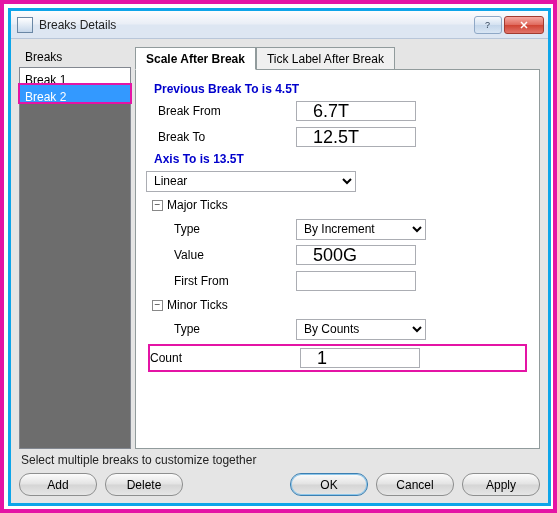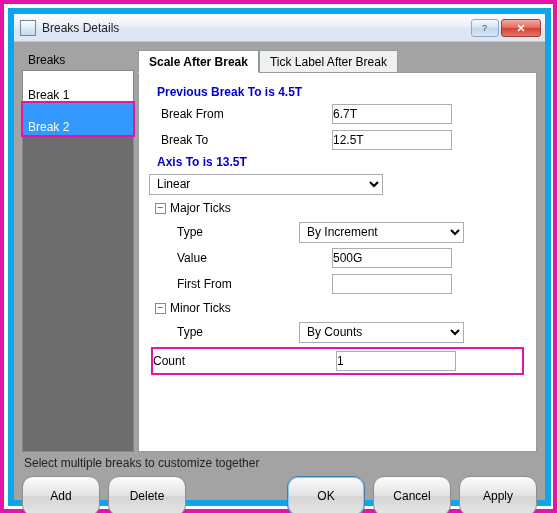--- a/index.html
+++ b/index.html
@@ -1,56 +1,56 @@
 <!DOCTYPE html>
 <html><head>
 <meta charset="utf-8">
 <style>
   * { box-sizing: border-box; margin: 0; padding: 0; font-family: "Segoe UI", Tahoma, sans-serif; font-size: 12px; }
   body { background: #fff; }
   .outer { border: 4px solid #e414a5; width: 557px; height: 513px; position: relative; }
-  .dialog { position: absolute; left: 4px; top: 4px; width: 543px; height: 498px; border: 6px solid #0ea5e9; background: #a3a3a3; }
+  .dialog { position: absolute; left: 4px; top: 4px; width: 543px; height: 498px; border: 3px solid #0ea5e9; background: #e5e5e5; }
   .titlebar { height: 28px; background: linear-gradient(#fdfdfe,#e9eef6 48%,#dde6f2 52%,#dde6f2); border-bottom: 1px solid #b8c6d9; display: flex; align-items: center; padding: 0 4px 0 6px; }
   .titlebar .appicon { width:16px; height:16px; border:1px solid #6a87a5; background:linear-gradient(#fff,#c6d7ea); margin-right:6px; }
   .titlebar .title { flex:1; color:#222; }
   .winbtn { display:inline-flex; align-items:center; justify-content:center; width:28px; height:18px; margin-left:2px; border:1px solid #8fa8c6; border-radius:3px; background:linear-gradient(#f6f9fd,#d5e2f1 48%,#c4d6ea 52%,#d9e6f4); color:#2c3f55; cursor:pointer; }
   .winbtn.close { width:40px; background:linear-gradient(#f5a9a1,#e06b5f 48%,#d04434 52%,#e1746a); border-color:#a23a2f; color:#fff; }
   .winbtn svg { width:12px; height:12px; }
   .body { position:absolute; top:28px; left:0; right:0; bottom:0; padding:8px 8px 6px 8px; }
   .cols { display:flex; height:402px; }
   .lcol { width:112px; display:flex; flex-direction:column; }
   .lhead { padding:3px 6px; }
   .listwrap { flex:1; border:1px solid #828790; background:#6d6d6d; display:flex; flex-direction:column; }
-  .listitem { height:17px; line-height:17px; padding:16px 5px; background:#fff; color:#000; cursor:default; }
+  .listitem { height:17px; line-height:17px; padding:4px 5px; background:#fff; color:#000; cursor:default; }
   .listitem.sel { background:#3399ff; color:#fff; }
   .listitem.hl { outline:2px solid #e414a5; outline-offset:0; position:relative; z-index:2; }
   .rcol { flex:1; margin-left:4px; display:flex; flex-direction:column; }
   .tabs { display:flex; height:22px; }
   .tab { padding:0 10px; height:22px; line-height:22px; border:1px solid #919b9c; background:#f0f0f0; border-bottom:none; cursor:pointer; position:relative; }
   .tab.active { background:#fff; font-weight:bold; z-index:2; border-bottom:1px solid #fff; height:23px; top:0; }
   .tabbody { flex:1; border:1px solid #919b9c; background:#fff; padding:10px 10px 6px 10px; overflow:hidden; }
   .bluelab { color:#0000cc; font-weight:bold; padding:2px 8px; }
   .row { display:flex; align-items:center; height:26px; }
   .row .lab { width:150px; padding-left:12px; }
   .row .lab.deep { padding-left:28px; }
   .row .val { flex:1; display:flex; align-items:center; gap:8px; }
-  input[type=text] { height:20px; border:1px solid #abadb3; padding:0 0; background:#fff; font-size:12px;margin-left:33px; }
+  input[type=text] { height:20px; border:1px solid #abadb3; padding:0 16px; background:#fff; font-size:18px; }
   input[type=checkbox]{ width:13px; height:13px; }
   .w120 { width:120px; }
-  .w150 { width:165px; }
-  .w210 { width:234px; }
+  .w150 { width:130px; }
+  .w210 { width:210px; }
   select { height:21px; border:1px solid #abadb3; background:#fff; font-size:12px; padding-left:3px; }
   .hlbox { border:2px solid #e414a5; margin:2px 2px 4px 2px; padding:2px 0; }
   .hlrow { border:2px solid #e414a5; display:flex; align-items:center; height:28px; margin:2px 2px 0 2px; padding:0 0; }
   .treehdr { display:flex; align-items:center; height:22px; padding-left:6px; gap:4px; cursor:pointer; }
   .treebox { width:11px; height:11px; border:1px solid #888; background:#fff; display:flex; align-items:center; justify-content:center; font-size:10px; line-height:10px; color:#333; }
   .hint { padding:4px 2px 6px 2px; color:#222; }
   .btnrow { display:flex; gap:8px; }
   .btnrow .spacer { flex:1; }
-  button.dlg { height:40px; border:1px solid #8e8f8f; border-radius:11px; background:linear-gradient(#fcfcfc,#e3e3e3 48%,#d5d5d5 52%,#e6e6e6); padding:0 6px; cursor:pointer; min-width:78px; }
+  button.dlg { height:23px; border:1px solid #8e8f8f; border-radius:11px; background:linear-gradient(#fcfcfc,#e3e3e3 48%,#d5d5d5 52%,#e6e6e6); padding:0 6px; cursor:pointer; min-width:78px; }
   button.dlg.default { border-color:#3c7fb1; box-shadow:0 0 0 1px #8cc6ea inset; }
 </style>
 </head>
 <body>
 
 <div class="outer">
   <div class="dialog">
     <div class="titlebar">
       <div class="appicon"></div>
       <div class="title">Breaks Details</div>

